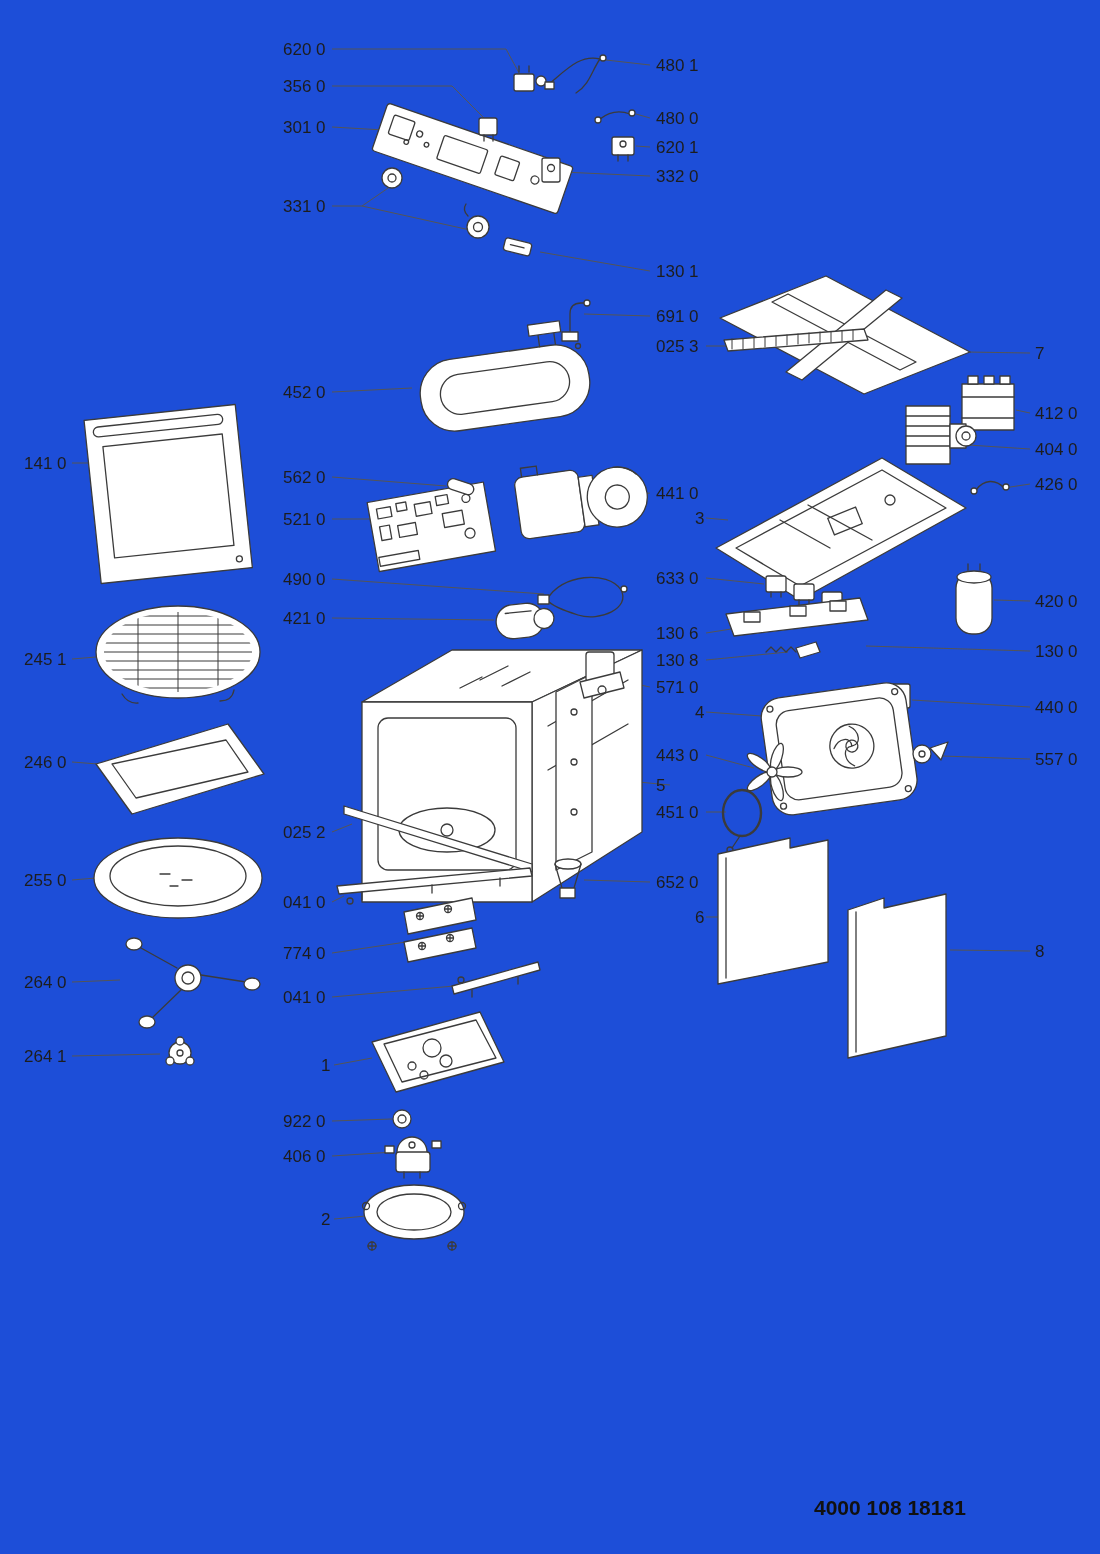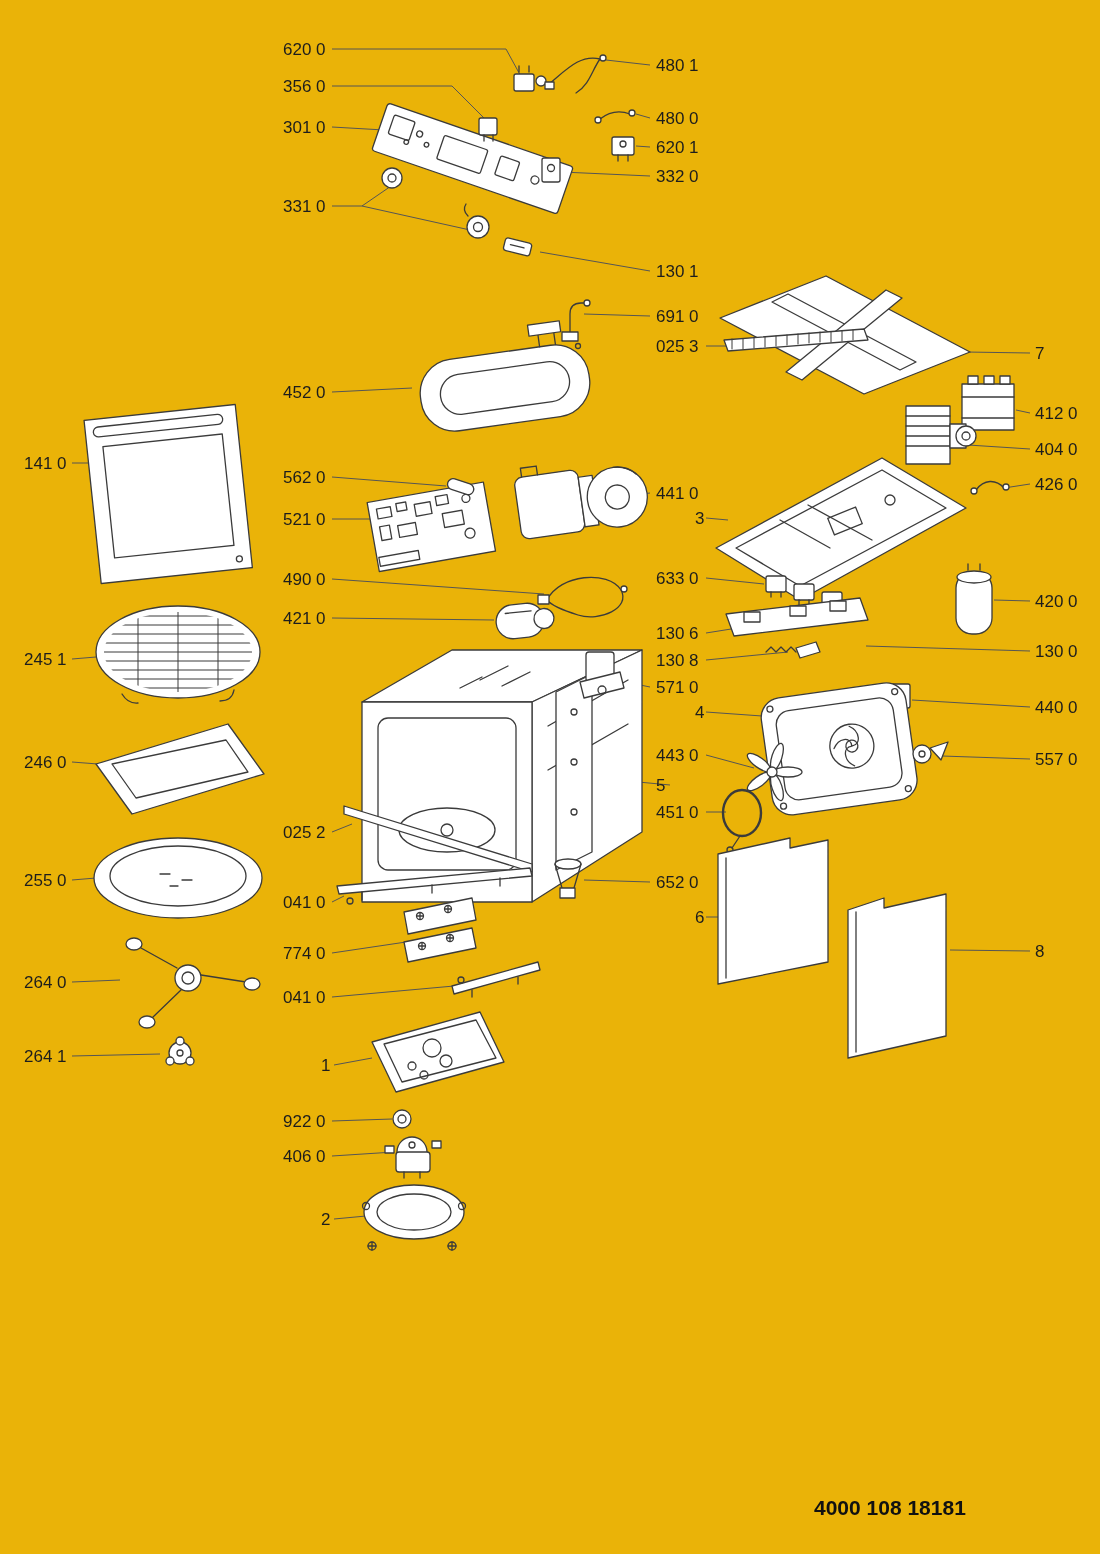--- a/index.html
+++ b/index.html
@@ -1,20 +1,20 @@
 <!DOCTYPE html>
 <html><head>
 <meta charset="utf-8">
 <style>
   html, body { margin: 0; padding: 0; background: #ffffff; }
   .page {
     position: relative;
     width: 1100px;
     height: 1554px;
-    background: #eab308;
+    background: #1d4ed8;
     margin: 0 auto;
     overflow: hidden;
     font-family: "Liberation Sans", "DejaVu Sans", sans-serif;
   }
   svg { display: block; }
   .lbl {
     font-family: "Liberation Sans", "DejaVu Sans", sans-serif;
     font-size: 17px;
     fill: #1d1d1d;
   }

